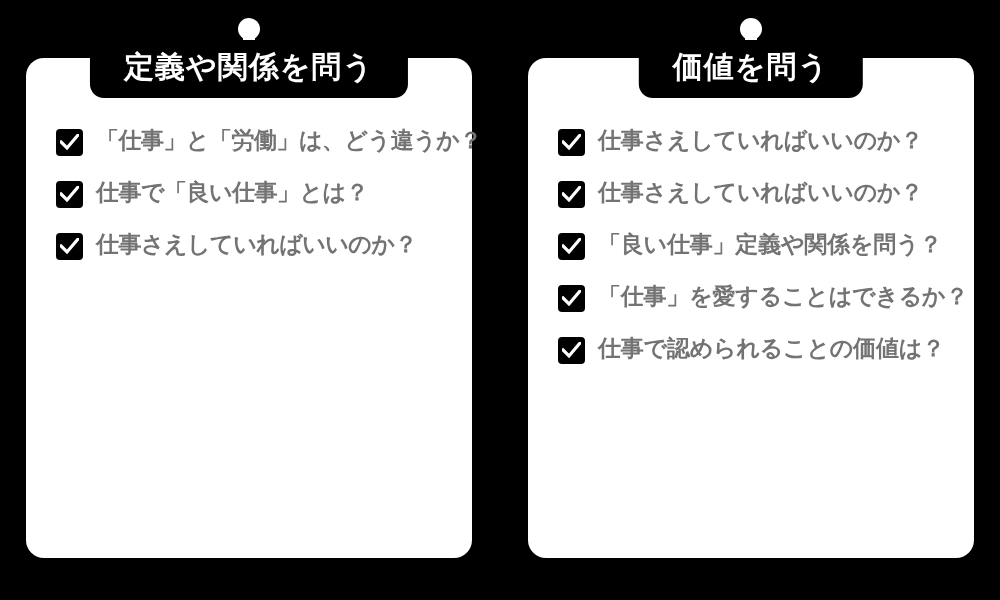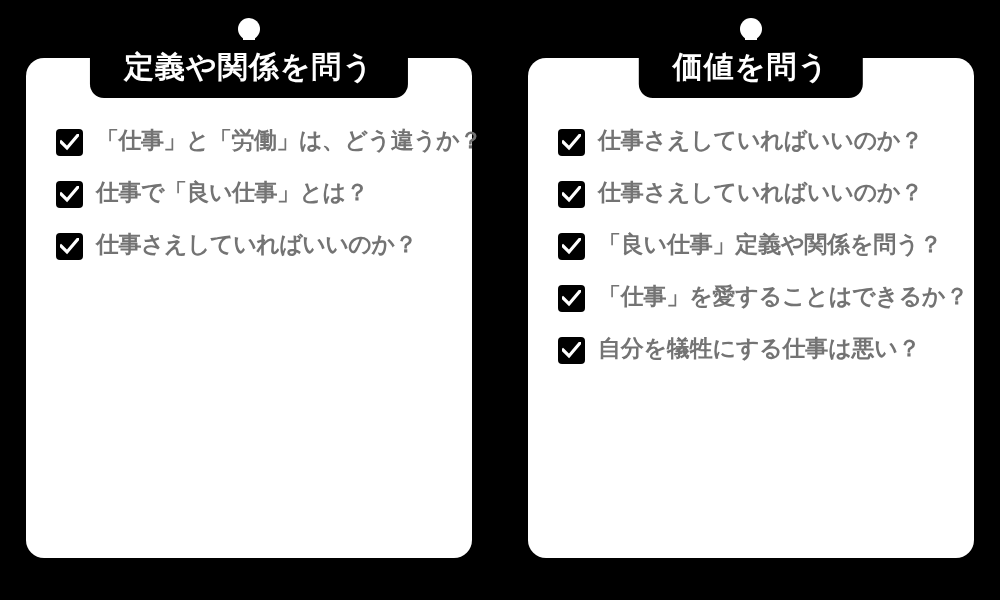--- a/index.html
+++ b/index.html
@@ -207,21 +207,21 @@
             </span>
             <span class="item-text">「仕事」を愛することはできるか？</span>
           </div>
 
           <div class="item">
             <span class="checkbox">
               <svg width="19" height="17" viewBox="0 0 19 17" aria-hidden="true">
                   <polyline points="1,8 7,14 18,1" fill="none" stroke="#ffffff" stroke-width="3.2" stroke-linecap="square"></polyline>
                 </svg>
             </span>
-            <span class="item-text">自分を犠牲にする仕事は悪い？</span>
+            <span class="item-text">仕事で認められることの価値は？</span>
           </div>
 
         </div>
       </div>
     </div>
 
   </div>
 </div>
 
 </body></html>

